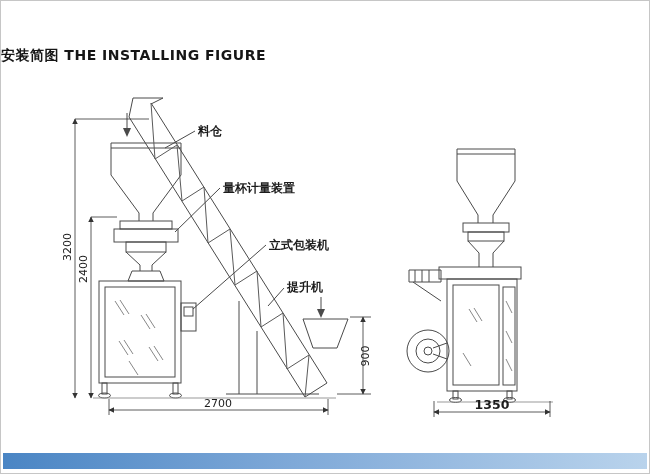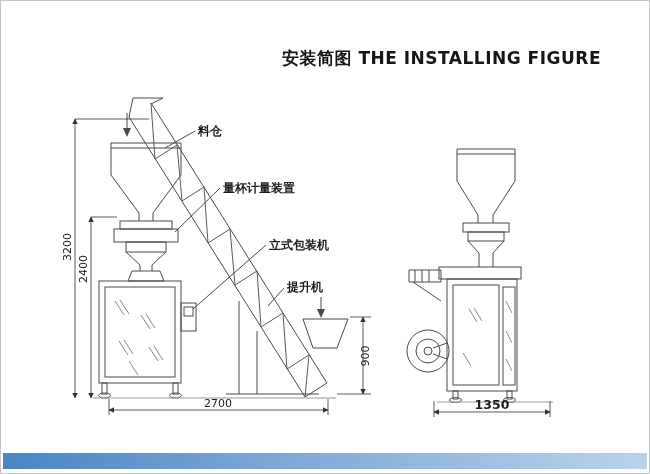--- a/index.html
+++ b/index.html
@@ -8,22 +8,22 @@
     width:650px;height:474px;
     background:#ffffff;
     border:1px solid #c6c6c6;
     box-sizing:border-box;
     overflow:hidden;
     font-family:"DejaVu Sans", sans-serif;
   }
   .title{
     position:absolute;
     top:46px;left:0;width:600px;
-    text-align:right;
-    font-size:17px;
+    text-align:left;
+    font-size:14px;
     font-weight:bold;
     color:#161616;
     letter-spacing:0.5px;
   }
   .diagram{
     position:absolute;
     inset:0;
   }
   .bottom-bar{
     position:absolute;

